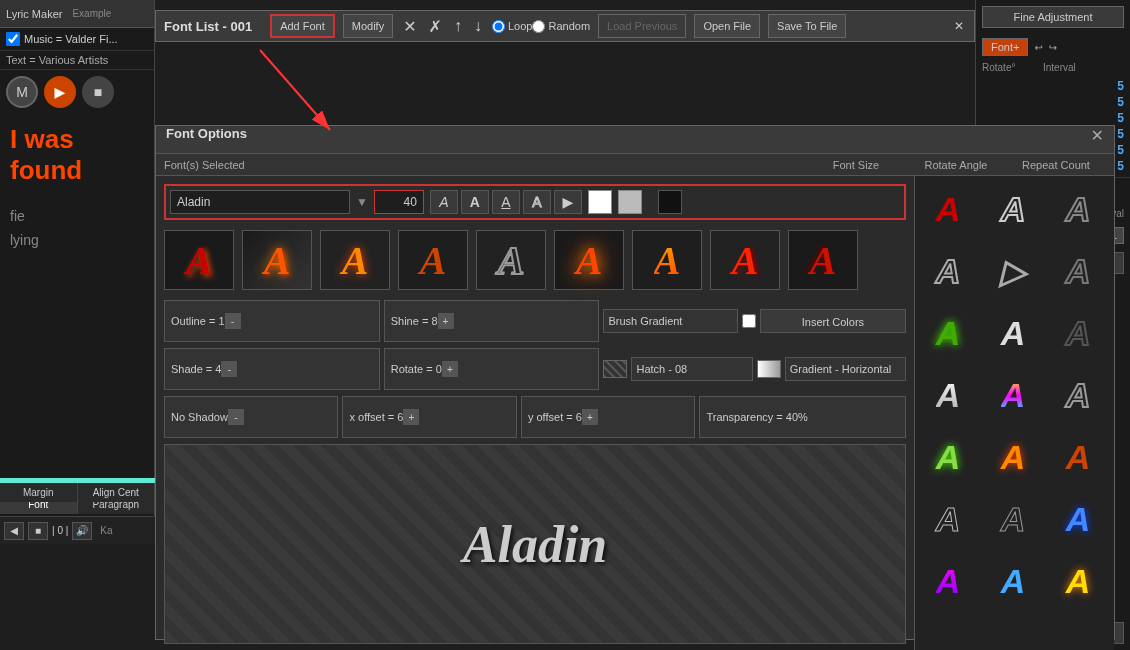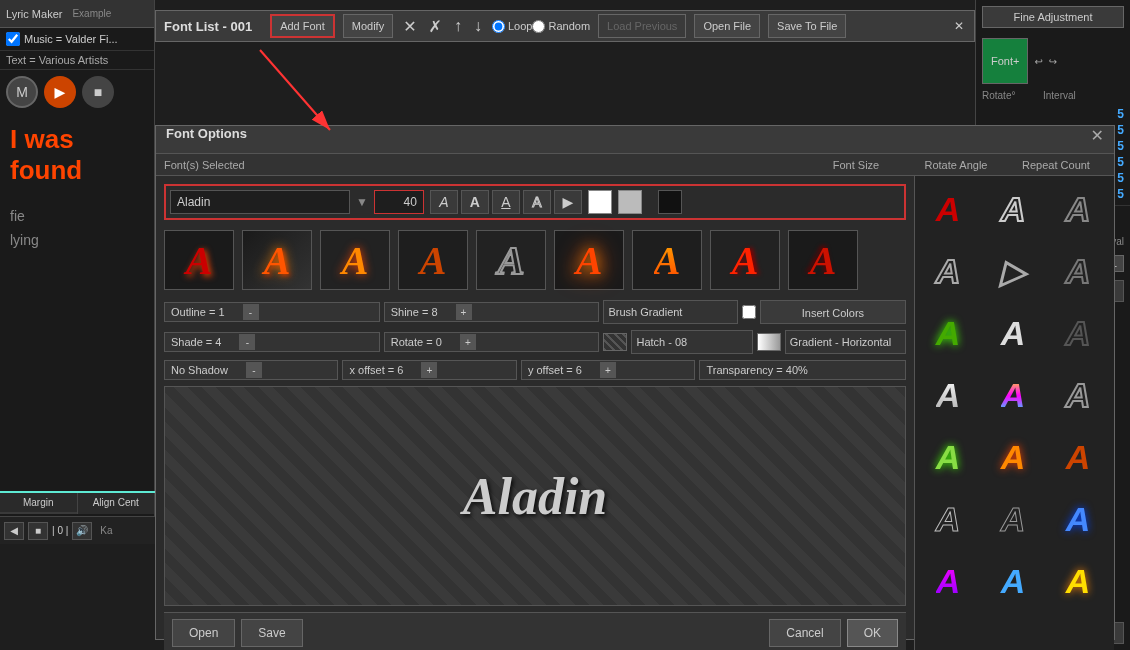--- a/index.html
+++ b/index.html
@@ -49,21 +49,21 @@
     .font-preview-row { display: flex; gap: 8px; padding: 4px 0; }
     .font-preview-item {
       width: 70px; height: 60px;
       display: flex; align-items: center; justify-content: center;
       border: 1px solid #555; cursor: pointer;
       font-size: 36px; font-weight: bold; font-style: italic;
     }
 
     
     .options-row { display: flex; gap: 4px; align-items: center; }
-    .opt-field { display: flex; align-items: center; gap: 18px; background: #333; border: 1px solid #555; padding: 2px 6px; height: 20px; flex: 1; }
+    .opt-field { display: flex; align-items: center; gap: 0; background: #333; border: 1px solid #555; padding: 2px 6px; height: 42px; flex: 1; }
     .opt-label { color: #ccc; font-size: 11px; white-space: nowrap; }
     .opt-minus { background: #555; border: none; color: #ccc; width: 16px; height: 16px; cursor: pointer; font-size: 10px; }
     .opt-plus { background: #555; border: none; color: #ccc; width: 16px; height: 16px; cursor: pointer; font-size: 10px; }
     .opt-dropdown { background: #333; border: 1px solid #555; color: #ccc; height: 24px; font-size: 11px; flex: 1; padding: 0 4px; cursor: pointer; display: flex; align-items: center; justify-content: space-between; }
     .insert-colors-btn { background: #3a3a3a; border: 1px solid #555; color: #ccc; padding: 6px 10px; height: 24px; cursor: pointer; font-size: 11px; flex: 1; }
     .hatch-preview { width: 24px; height: 18px; background: repeating-linear-gradient(45deg, #555, #555 2px, #333 2px, #333 6px); border: 1px solid #666; }
     .gradient-preview { width: 24px; height: 18px; background: linear-gradient(to right, #fff, #999); border: 1px solid #666; }
 
     
     .preview-area {
@@ -196,37 +196,37 @@
       <div class="lyric-line">I was found</div>
     </div>
     <div style="padding:4px 10px;color:#888;font-size:14px;">
       <div>fie</div>
       <div style="margin-top:8px;">lying</div>
     </div>
     <div class="bottom-tabs">
       <div class="bottom-tab active">Font</div>
       <div class="bottom-tab">Paragraph</div>
     </div>
-    <div style="position:absolute;bottom:32px;left:0;width:155px;display:flex;border-top:2px solid #5eead4;">
+    <div style="position:absolute;bottom:42px;left:0;width:155px;display:flex;border-top:5px solid #5eead4;">
       <div class="bottom-tab">Margin</div>
       <div class="bottom-tab">Align Cent</div>
     </div>
     <div class="bottom-transport">
       <div class="transport-small-btn">◀</div>
       <div class="transport-small-btn">■</div>
       <span class="page-num">| 0 |</span>
       <div class="transport-small-btn">🔊</div>
       <span style="margin-left:4px;color:#888;font-size:10px;">Ka</span>
     </div>
   </div>
 
   <div class="right-panel">
     <button class="right-panel-btn">Fine Adjustment</button>
     <div style="display:flex;align-items:center;padding:4px 6px;gap:6px;">
-      <button style="background:#15803d;border:1px solid #666;color:#ccc;padding:16px 8px;font-size:11px;cursor:pointer;">Font+</button>
+      <button style="background:#c2410c;border:1px solid #666;color:#ccc;padding:2px 8px;font-size:11px;cursor:pointer;">Font+</button>
       <span style="color:#aaa;font-size:10px;">↩</span>
       <span style="color:#aaa;font-size:10px;">↪</span>
     </div>
     <div style="display:flex;padding:2px 6px;gap:8px;">
       <span style="color:#888;font-size:10px;flex:1;">Rotate°</span>
       <span style="color:#888;font-size:10px;flex:1;">Interval</span>
       <span style="width:20px;"></span>
     </div>
     <div style="padding:2px 6px;">
       <div style="display:flex;justify-content:flex-end;margin:2px 0;">

